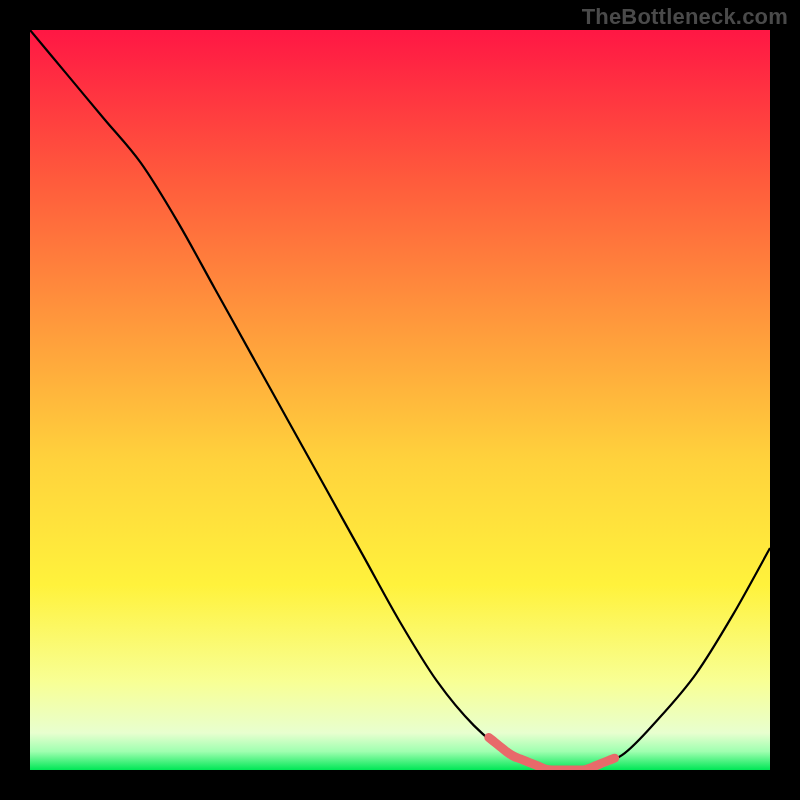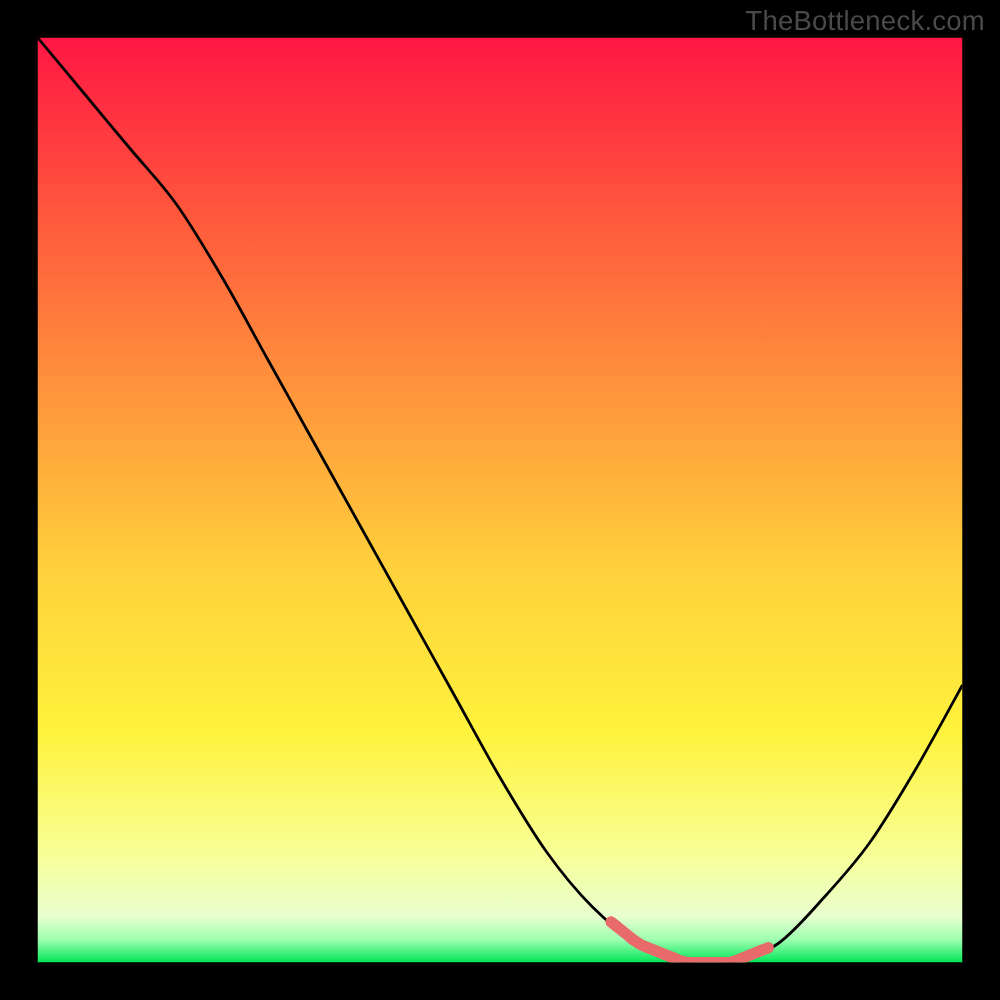--- a/index.html
+++ b/index.html
@@ -16,21 +16,21 @@
     height: 800px;
     background: #000;
     position: relative;
   }
   .watermark {
     position: absolute;
     top: 4px;
     right: 12px;
     color: #4a4a4a;
     font-size: 22px;
-    font-weight: 400;
+    font-weight: 700;
     letter-spacing: 0.2px;
   }
   .plot {
     position: absolute;
     left: 30px;
     top: 30px;
     width: 740px;
     height: 740px;
   }
   svg { display: block; }

